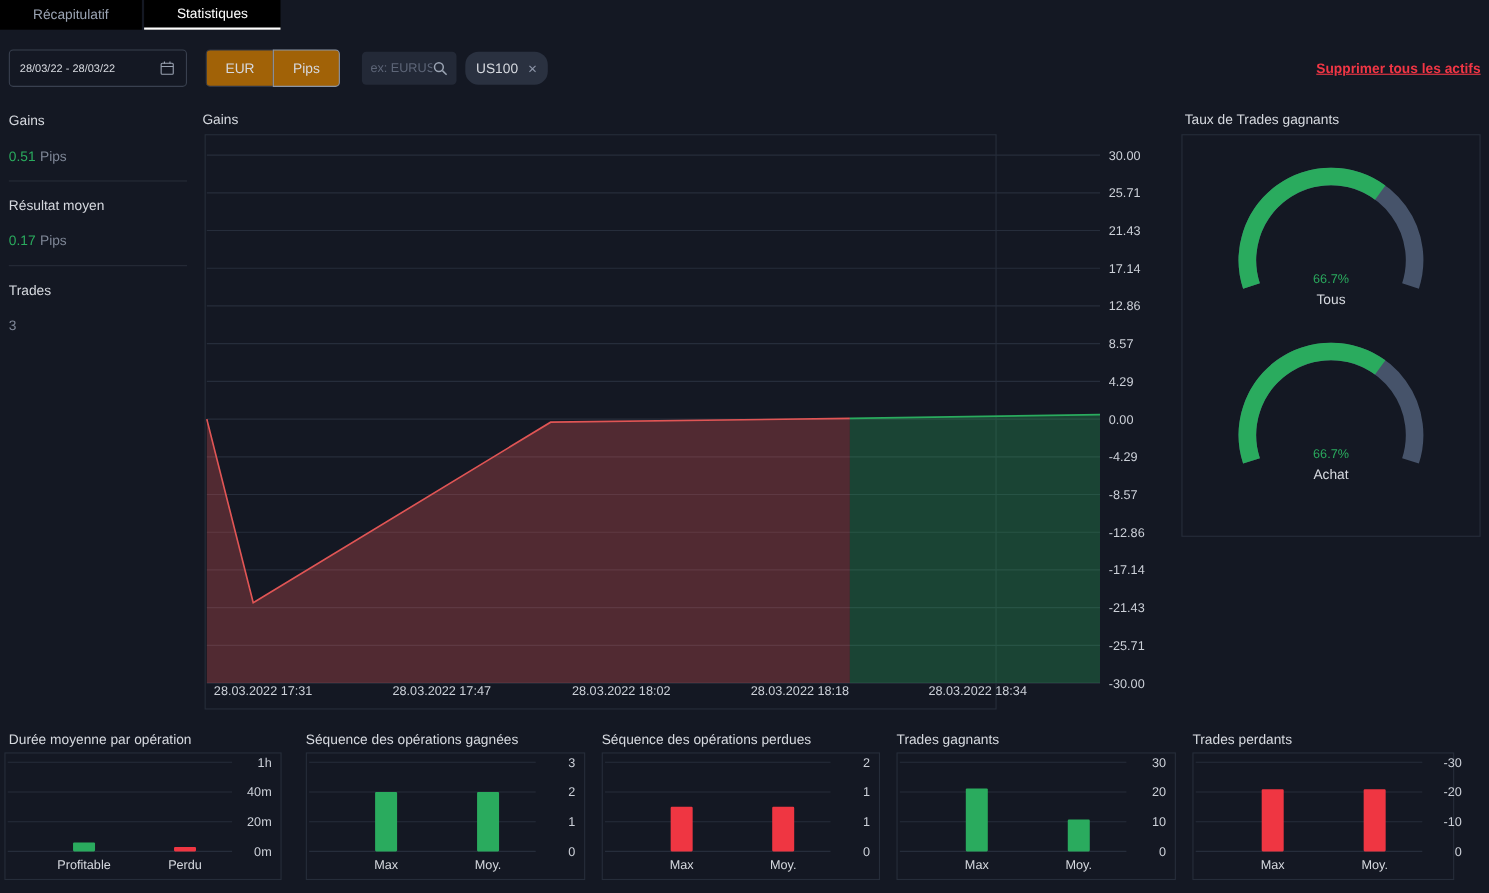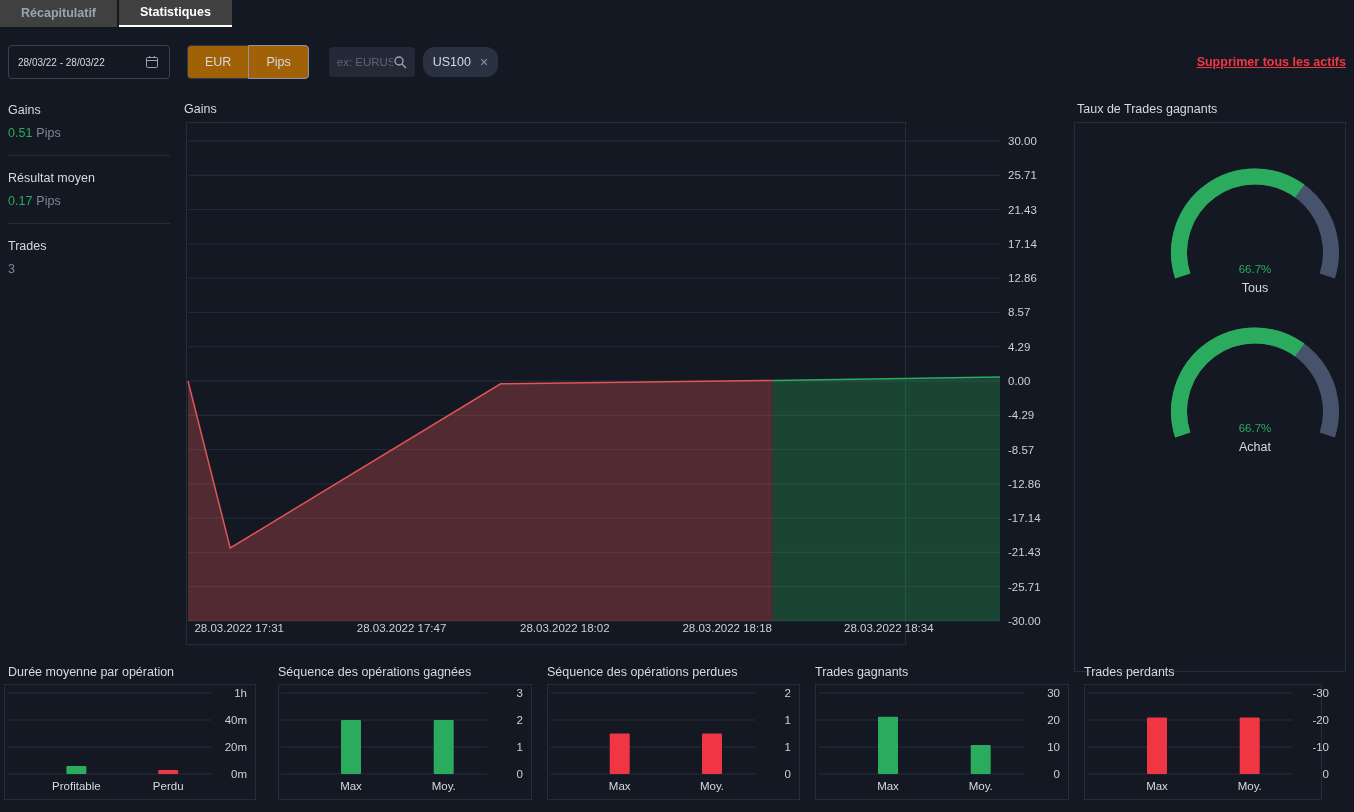--- a/index.html
+++ b/index.html
@@ -9,22 +9,22 @@
     font-family:"Liberation Sans",sans-serif;
     color:#d6d9df;
     overflow:hidden;
     position:relative;
   }
   .app{position:absolute;inset:0}
 
   
   .tabbar{position:absolute;top:0;left:0;right:0;height:27px;display:flex;gap:2px}
   .tab{
-    padding:0 21px;line-height:27px;font-size:12.5px;font-weight:700;
-    background:#404040;color:#9aa3b2;cursor:pointer;
+    padding:0 30px;line-height:27px;font-size:12.5px;font-weight:400;
+    background:#000000;color:#9aa3b2;cursor:pointer;
   }
   .tab.active{color:#ffffff;border-bottom:2px solid #ffffff;line-height:25px}
 
   
   .filterbar{position:absolute;top:45px;left:8px;right:8px;height:34px;display:flex;align-items:center}
   .date-input{
     width:162px;height:34px;border:1px solid #39404f;border-radius:4px;
     display:flex;align-items:center;justify-content:space-between;
     padding:0 9px;font-size:10px;color:#d6d9df;cursor:pointer;
   }
@@ -53,41 +53,41 @@
   .clear-link{
     margin-left:auto;color:var(--link-red,#f23645);font-size:12.5px;font-weight:700;
     text-decoration:underline;cursor:pointer;
   }
 
   
   .stats{position:absolute;left:8px;top:100px;width:162px}
   .stat{padding:3px 0 15px;border-bottom:1px solid #262c38;margin-bottom:12px}
   .stat:last-child{border-bottom:none}
   .stat-label{font-size:12.5px;color:#d6d9df}
-  .stat-value{margin-top:9px;font-size:12.5px;color:#7e8696}
+  .stat-value{margin-top:18px;font-size:12.5px;color:#7e8696}
   .stat-value .num.pos{color:var(--green,#2aab5e)}
   .stat-value .unit{margin-left:4px;color:#7e8696}
 
   
   .sec-title{position:absolute;font-size:12.5px;color:#d6d9df}
   #t-gains{left:184px;top:102px}
   #t-gauges{left:1077px;top:102px}
   #t-duration{left:8px;top:665px}
   #t-winstreak{left:278px;top:665px}
   #t-lossstreak{left:547px;top:665px}
   #t-wintrades{left:815px;top:665px}
   #t-losstrades{left:1084px;top:665px}
 
   
   .panel{position:absolute;border:1px solid #262d3a}
   .panel svg{display:block}
   #p-gains{left:186px;top:122px;width:720px;height:523px}
   #p-gauges{
-    left:1074px;top:122px;width:272px;height:550px;
-    display:flex;flex-direction:column;align-items:flex-end;padding-top:38px;gap:23px;
+    left:1074px;top:122px;width:272px;height:366px;
+    display:flex;flex-direction:column;align-items:center;padding-top:22px;gap:23px;
   }
   #p-duration{left:4px;top:684px;width:252px;height:116px}
   #p-winstreak{left:278px;top:684px;width:254px;height:116px}
   #p-lossstreak{left:547px;top:684px;width:253px;height:116px}
   #p-wintrades{left:815px;top:684px;width:254px;height:116px}
   #p-losstrades{left:1084px;top:684px;width:238px;height:116px}
 </style>
 </head>
 <body>
 

